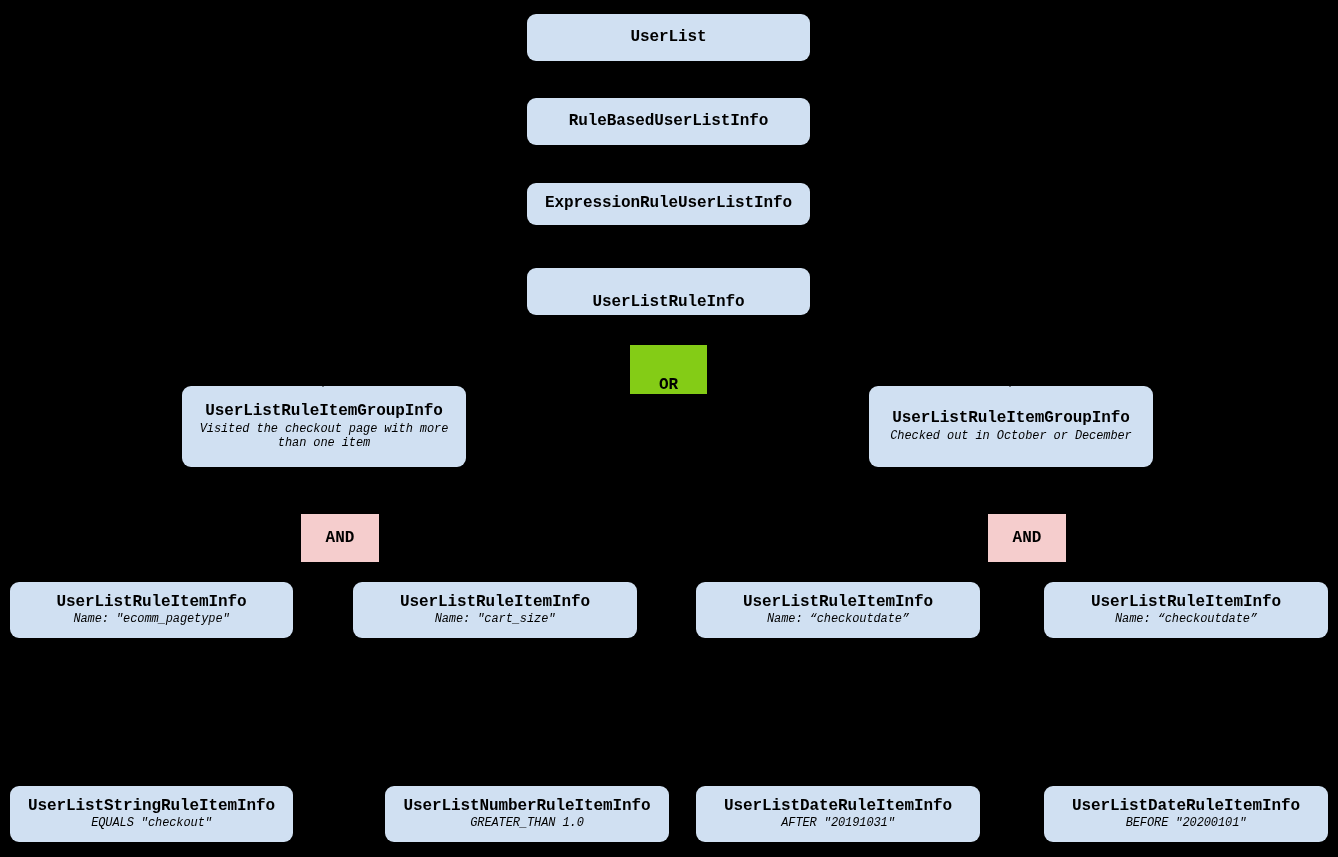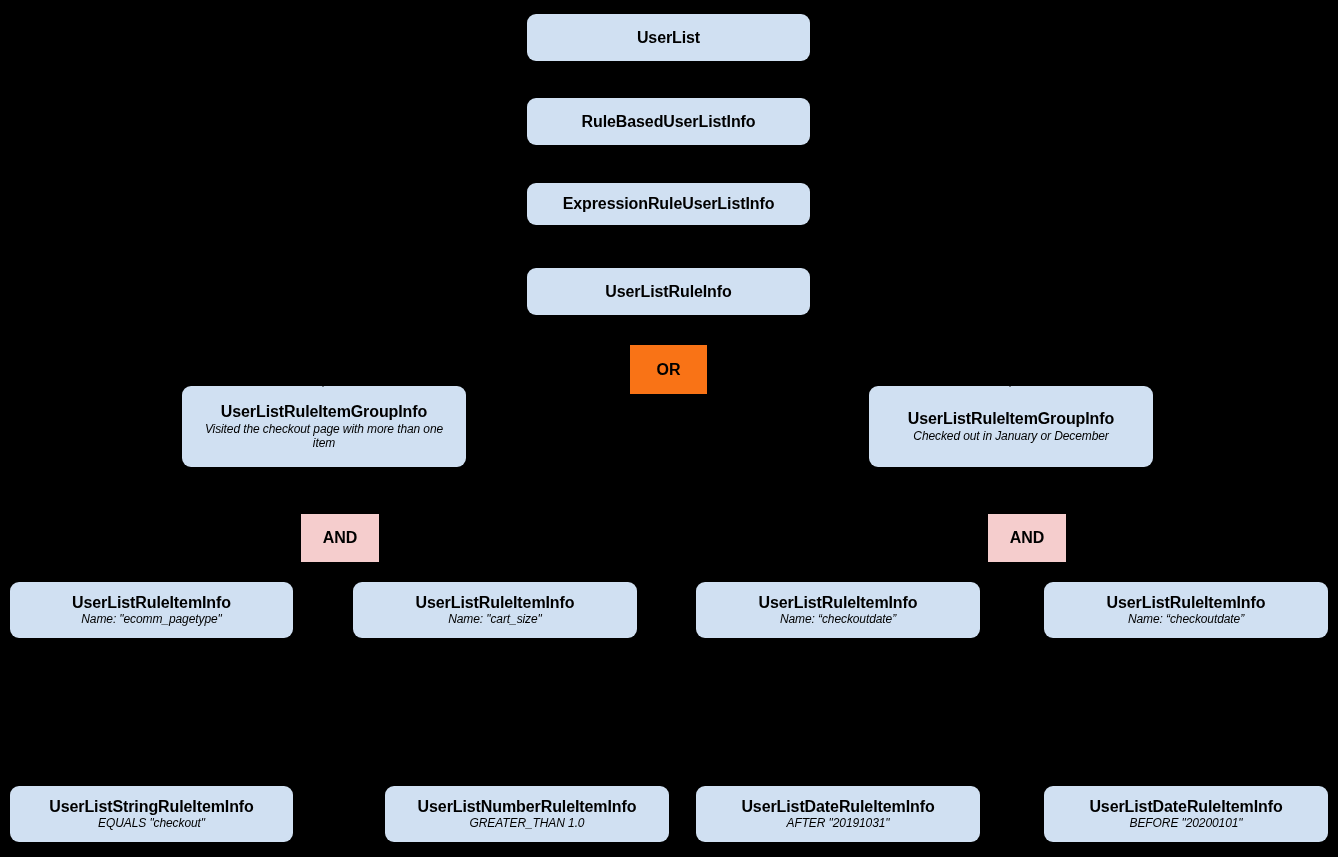--- a/index.html
+++ b/index.html
@@ -7,21 +7,21 @@
     margin: 0;
     padding: 0;
     background: #000000;
   }
   #canvas {
     position: relative;
     width: 1338px;
     height: 857px;
     background: #000000;
     overflow: hidden;
-    font-family: Liberation Sans, sans-serif;
+    font-family: Liberation Mono, monospace;
   }
 
   
   .node {
     position: absolute;
     box-sizing: border-box;
     background: #d0e0f2;
     border-radius: 9px;
     display: flex;
     flex-direction: column;
@@ -54,21 +54,21 @@
     box-sizing: border-box;
     display: flex;
     align-items: center;
     justify-content: center;
     font-weight: bold;
     font-size: 16px;
     color: #000000;
     border-radius: 0;
     z-index: 4;
   }
-  .op.or  { background: #f97316; }
+  .op.or  { background: #84cc16; align-items: flex-end; }
   .op.and { background: #f5cdcd; margin-left: 16px; }
 
   
   .edge-layer {
     position: absolute;
     left: 0;
     top: 0;
     width: 1338px;
     height: 857px;
     z-index: 1;
@@ -138,38 +138,38 @@
   </div>
 
   <div class="node" style="left:527px; top:98px; width:283px; height:47px;">
     <div class="title">RuleBasedUserListInfo</div>
   </div>
 
   <div class="node" style="left:527px; top:183px; width:283px; height:42px;">
     <div class="title">ExpressionRuleUserListInfo</div>
   </div>
 
-  <div class="node" style="left:527px; top:268px; width:283px; height:47px;">
+  <div class="node" style="left:527px; top:268px; width:283px; height:47px;justify-content:flex-end;">
     <div class="title">UserListRuleInfo</div>
   </div>
 
   <div class="op or" style="left:630px; top:345px; width:77px; height:49px;">
     <span>OR</span>
   </div>
 
   <div class="notch" style="left:314px; top:377px;"></div>
   <div class="node group" style="left:182px; top:386px; width:284px; height:81px;">
     <div class="title">UserListRuleItemGroupInfo</div>
     <div class="subtitle">Visited the checkout page with more than one item</div>
   </div>
 
   <div class="notch" style="left:1001px; top:377px;"></div>
   <div class="node group" style="left:869px; top:386px; width:284px; height:81px;">
     <div class="title">UserListRuleItemGroupInfo</div>
-    <div class="subtitle">Checked out in January or December</div>
+    <div class="subtitle">Checked out in October or December</div>
   </div>
 
   <div class="op and" style="left:285px; top:514px; width:78px; height:48px;">
     <span>AND</span>
   </div>
 
   <div class="op and" style="left:972px; top:514px; width:78px; height:48px;">
     <span>AND</span>
   </div>
 

